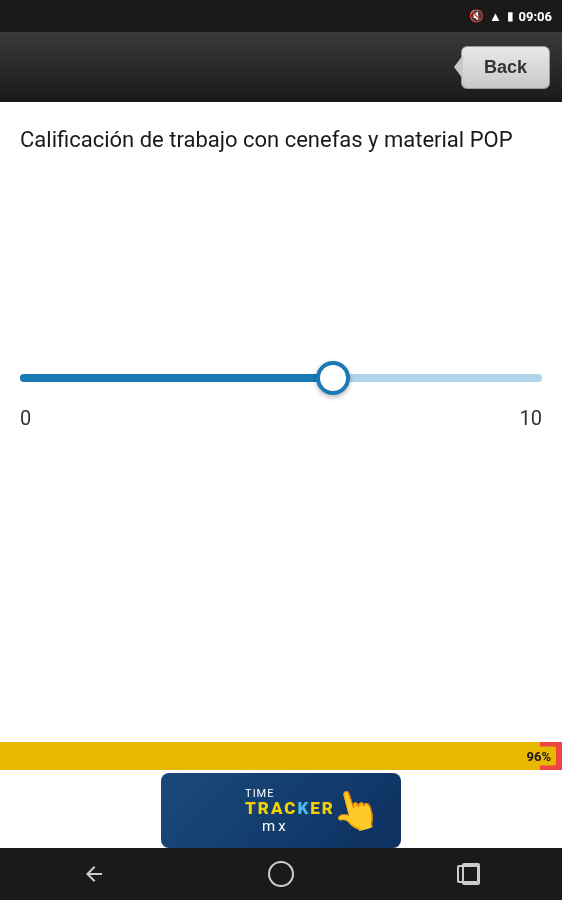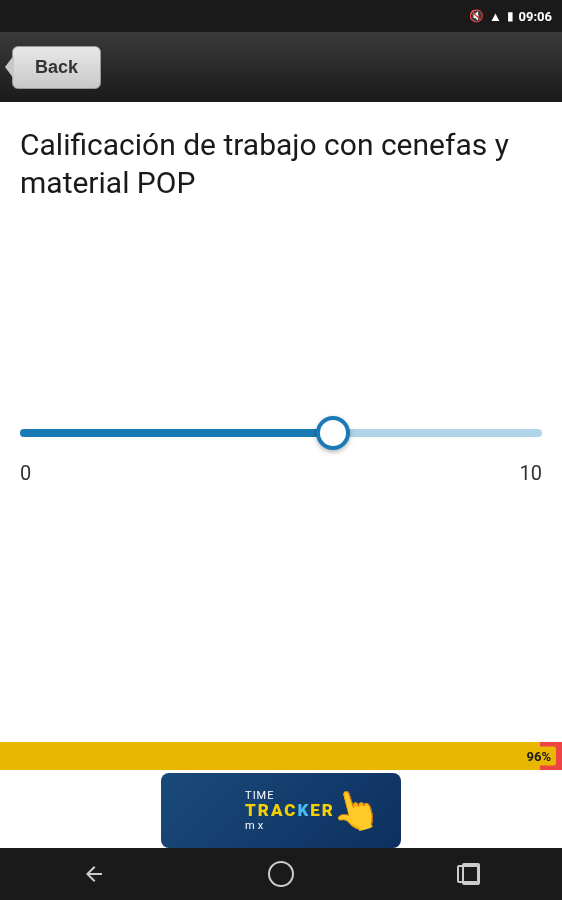--- a/index.html
+++ b/index.html
@@ -41,21 +41,21 @@
       font-weight: bold;
     }
 
     
     .nav-bar {
       width: 100%;
       height: 70px;
       background: linear-gradient(to bottom, #3a3a3a, #1a1a1a);
       display: flex;
       align-items: center;
-      justify-content: flex-start;
+      justify-content: flex-end;
       padding: 16px 12px;
     }
 
     .nav-button {
       background: linear-gradient(to bottom, #e8e8e8, #c8c8c8);
       border: 1px solid #999;
       border-radius: 6px;
       padding: 10px 22px;
       font-size: 18px;
       font-weight: bold;
@@ -94,25 +94,25 @@
     }
 
     
     .main-content {
       width: 100%;
       padding: 24px 20px;
       background: #ffffff;
     }
 
     .page-title {
-      font-size: 30px;
+      font-size: 22px;
       color: #1a1a1a;
       font-weight: 400;
       line-height: 1.25;
-      margin-bottom: 8px;
+      margin-bottom: 0;
     }
 
     
     .slider-section {
       padding: 180px 20px 0 20px;
     }
 
     .slider-container {
       position: relative;
       width: 100%;
@@ -233,22 +233,23 @@
       letter-spacing: 2px;
       line-height: 1;
     }
 
     .ad-tracker span {
       color: #4abcf0;
     }
 
     .ad-mx {
       color: #ffffff;
-      font-size: 11px;
+      font-size: 15px;
       letter-spacing: 3px;
+      margin-left: 17px;
     }
 
     .ad-hand {
       position: absolute;
       right: 20px;
       font-size: 40px;
       color: #ffffff;
       transform: rotate(-15deg);
     }
 

